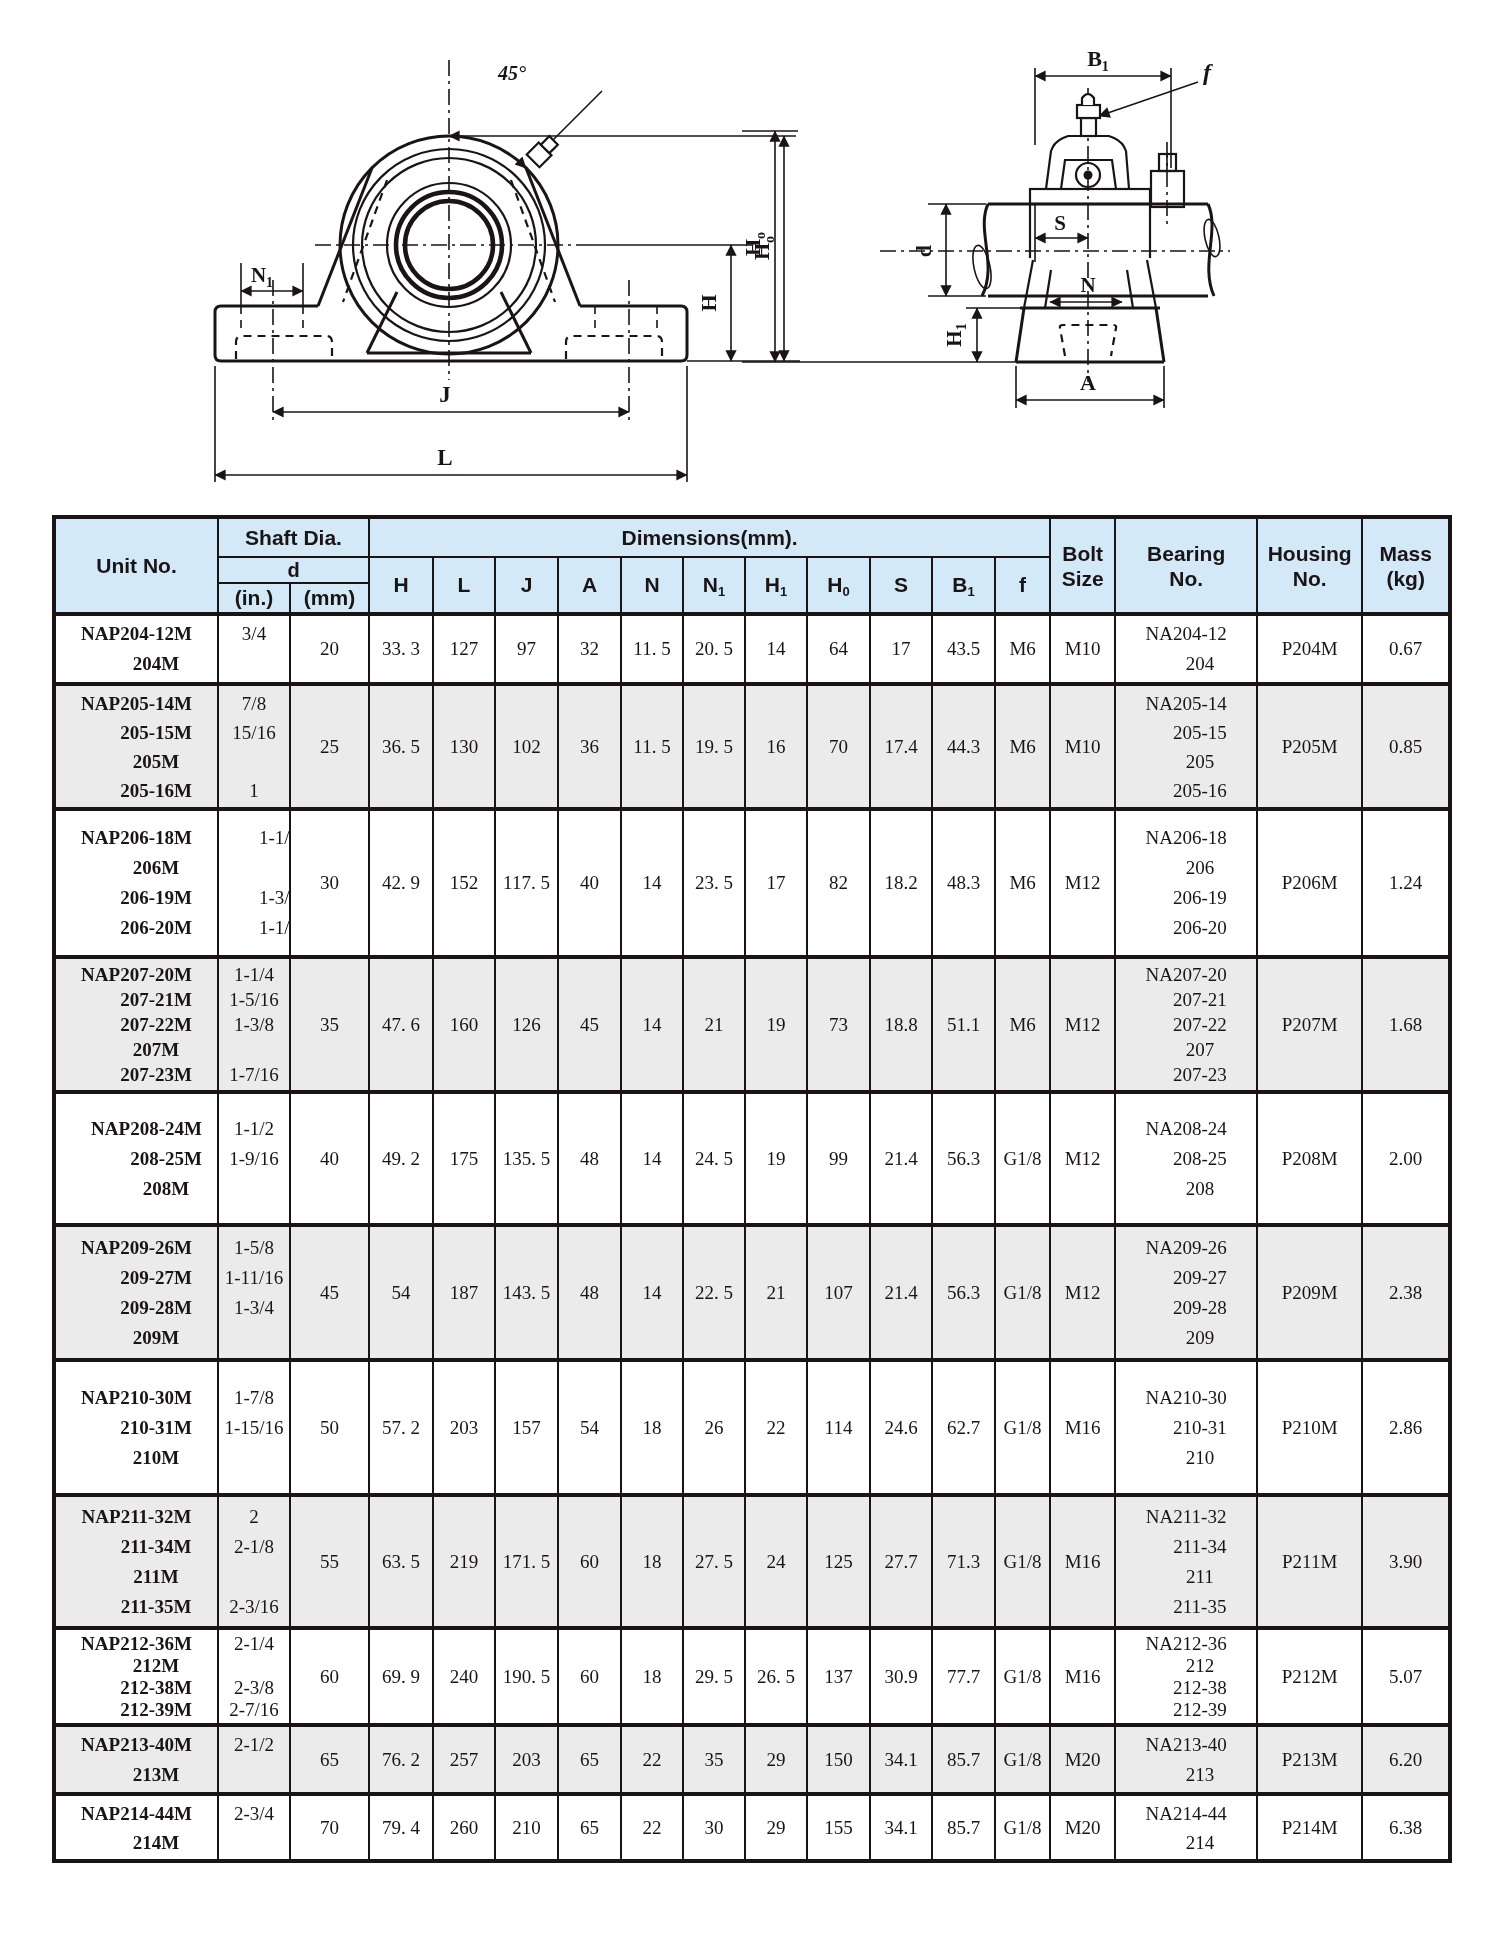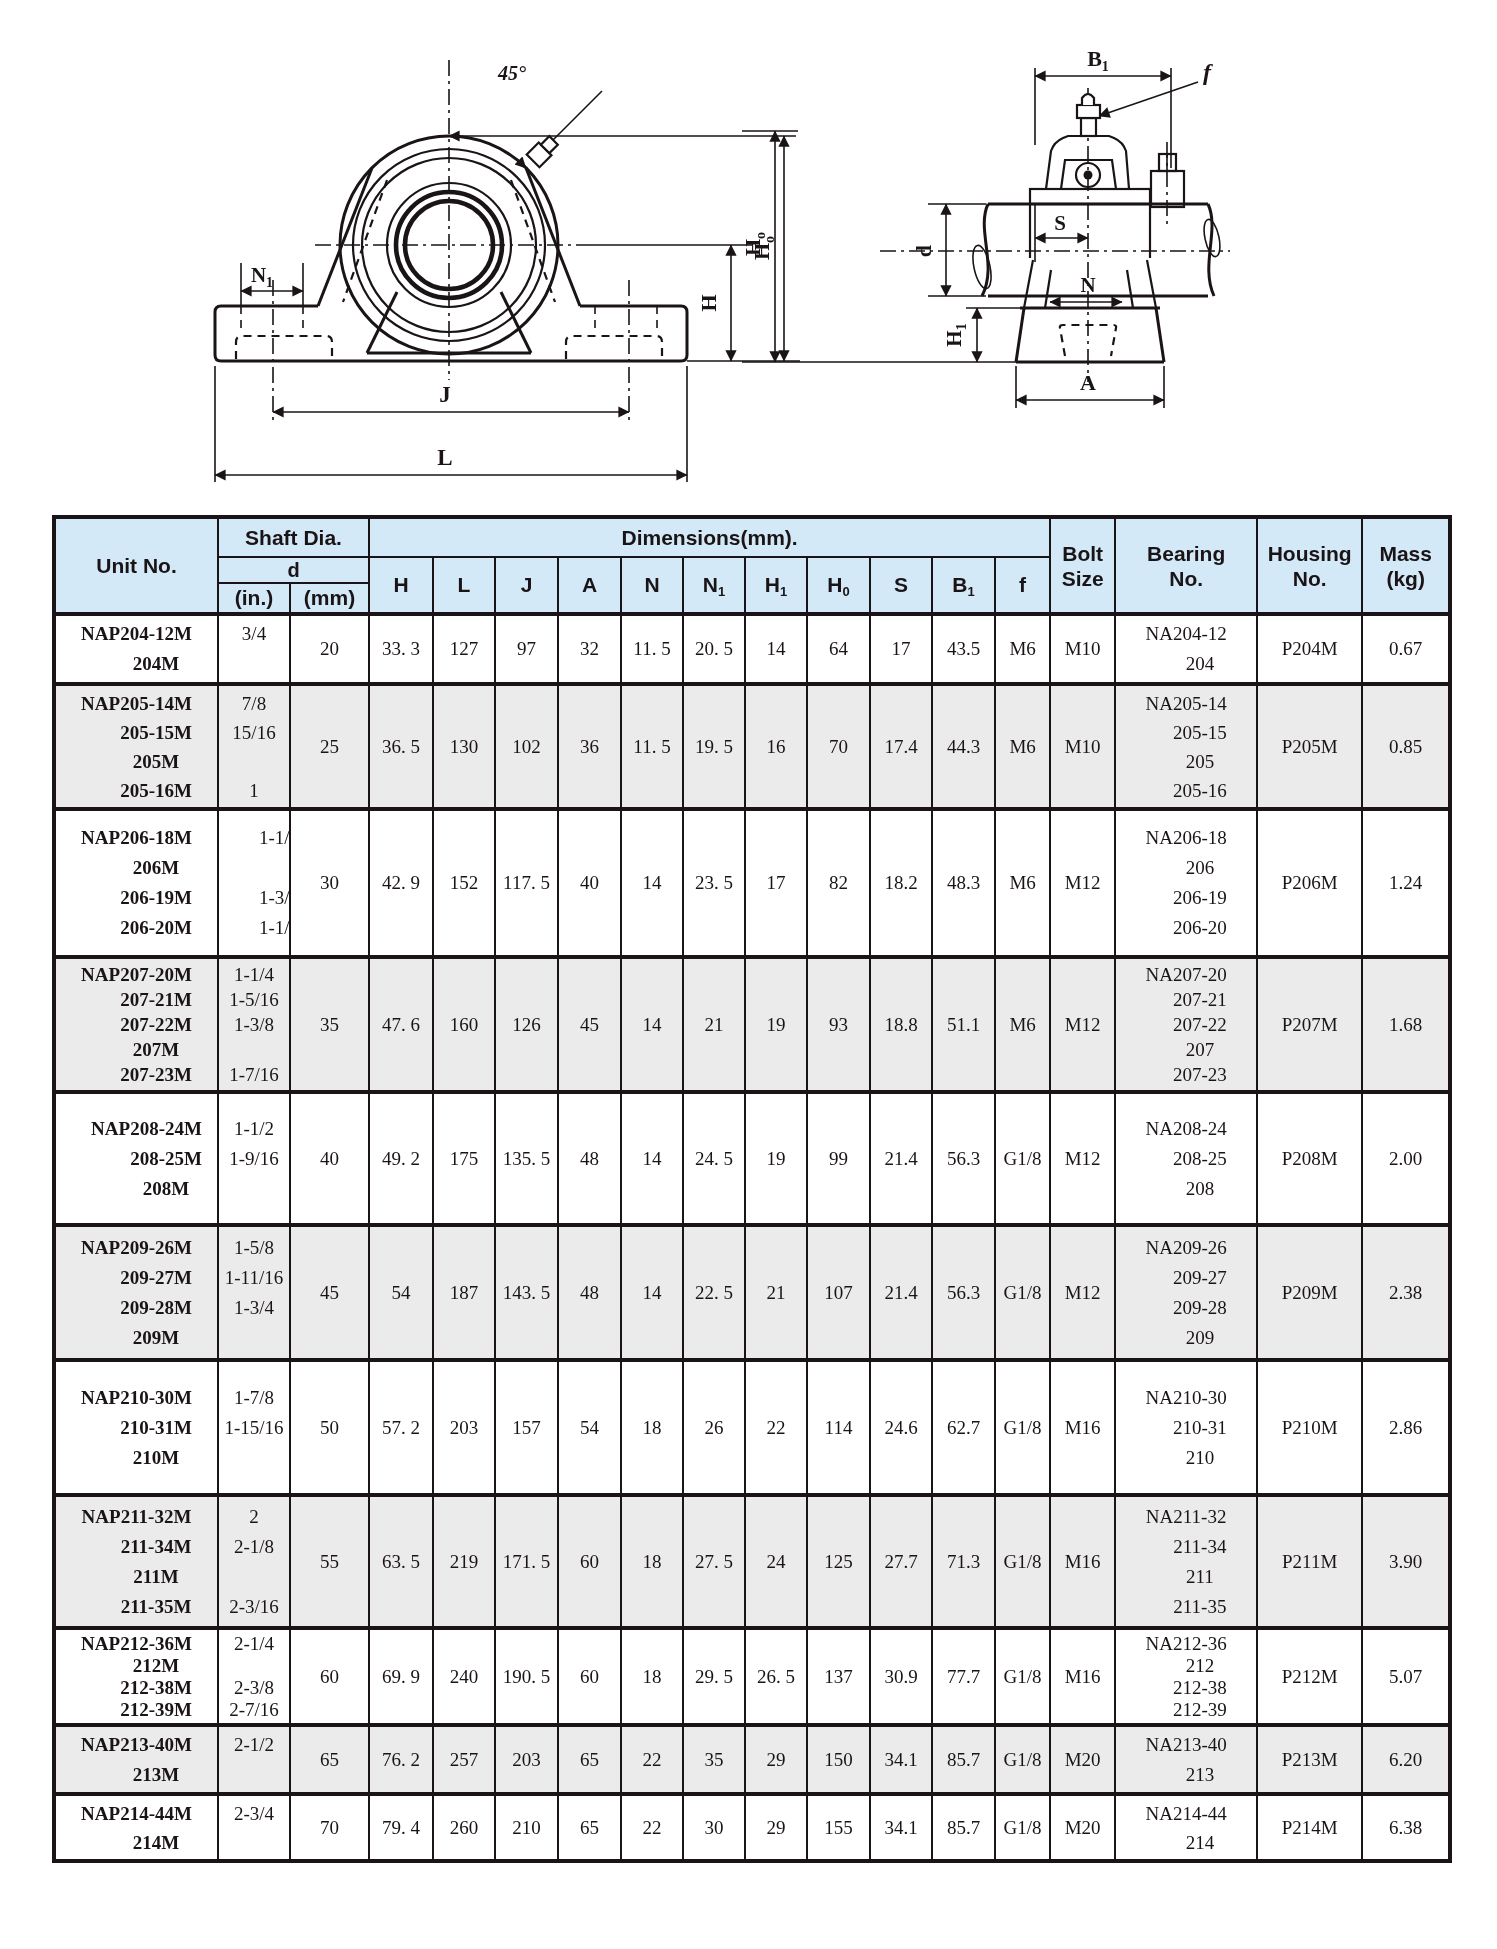--- a/index.html
+++ b/index.html
@@ -404,21 +404,21 @@
               </div>
             </td>
             <td class="pos-mid"><span>35</span></td>
             <td class="left"><span>47. 6</span></td>
             <td class="left"><span>160</span></td>
             <td class="left"><span>126</span></td>
             <td class=""><span>45</span></td>
             <td class=""><span>14</span></td>
             <td class=""><span>21</span></td>
             <td class=""><span>19</span></td>
-            <td class=""><span>93</span></td>
+            <td class=""><span>73</span></td>
             <td class=""><span>18.8</span></td>
             <td class=""><span>51.1</span></td>
             <td class=""><span>M6</span></td>
             <td class=""><span>M12</span></td>
             <td class="cell-bearing"><div class="stack" style="line-height: 25px;"><div>NA207-20</div><div><span class="ghost">NA</span>207-21</div><div><span class="ghost">NA</span>207-22</div><div><span class="ghost">NA</span>207</div><div><span class="ghost">NA</span>207-23</div></div></td>
             <td class=""><span>P207M</span></td>
             <td class="pos-low"><span>1.68</span></td>
           </tr>
           <tr class="body-row" style="height: 133px;">
             <td class="cell-unit">

